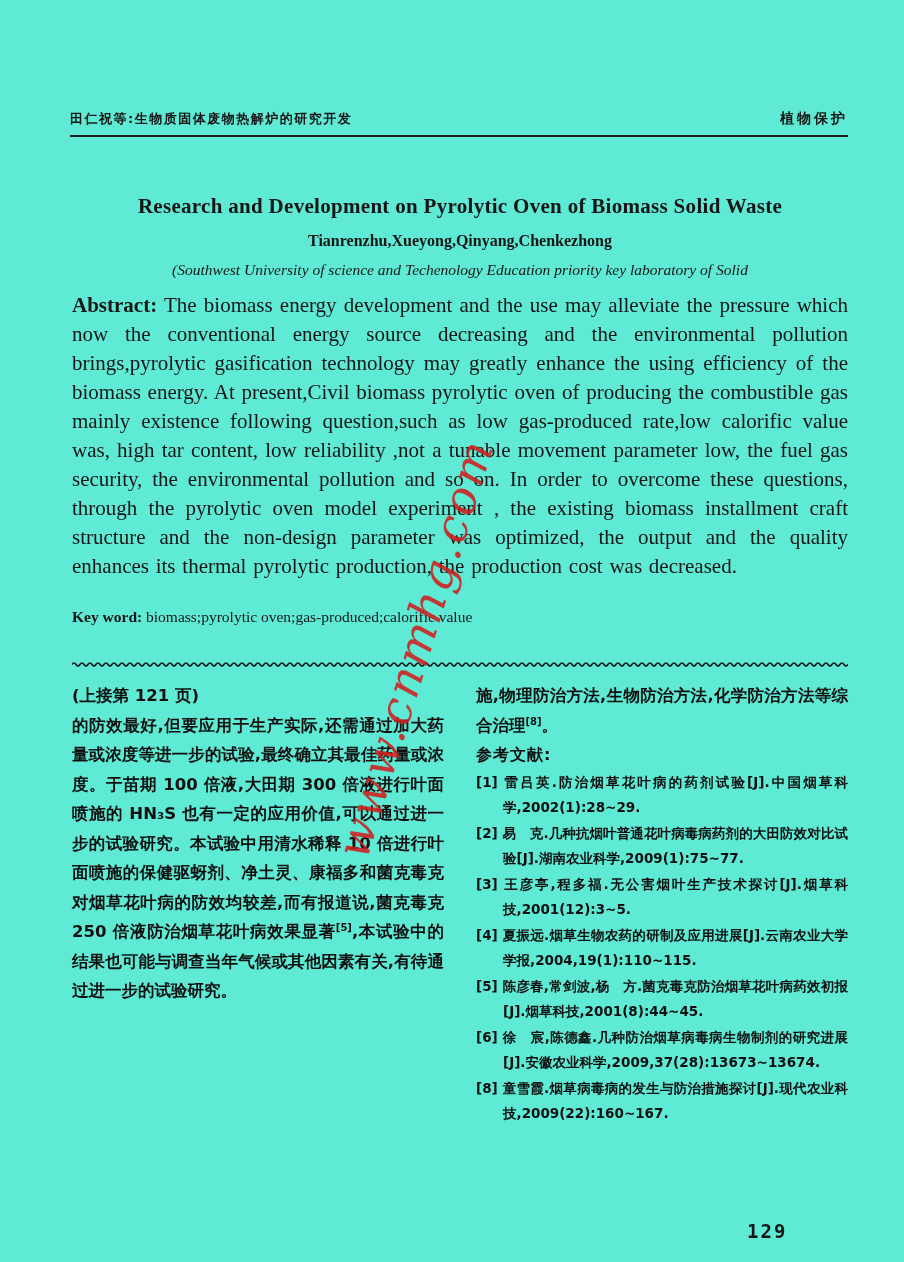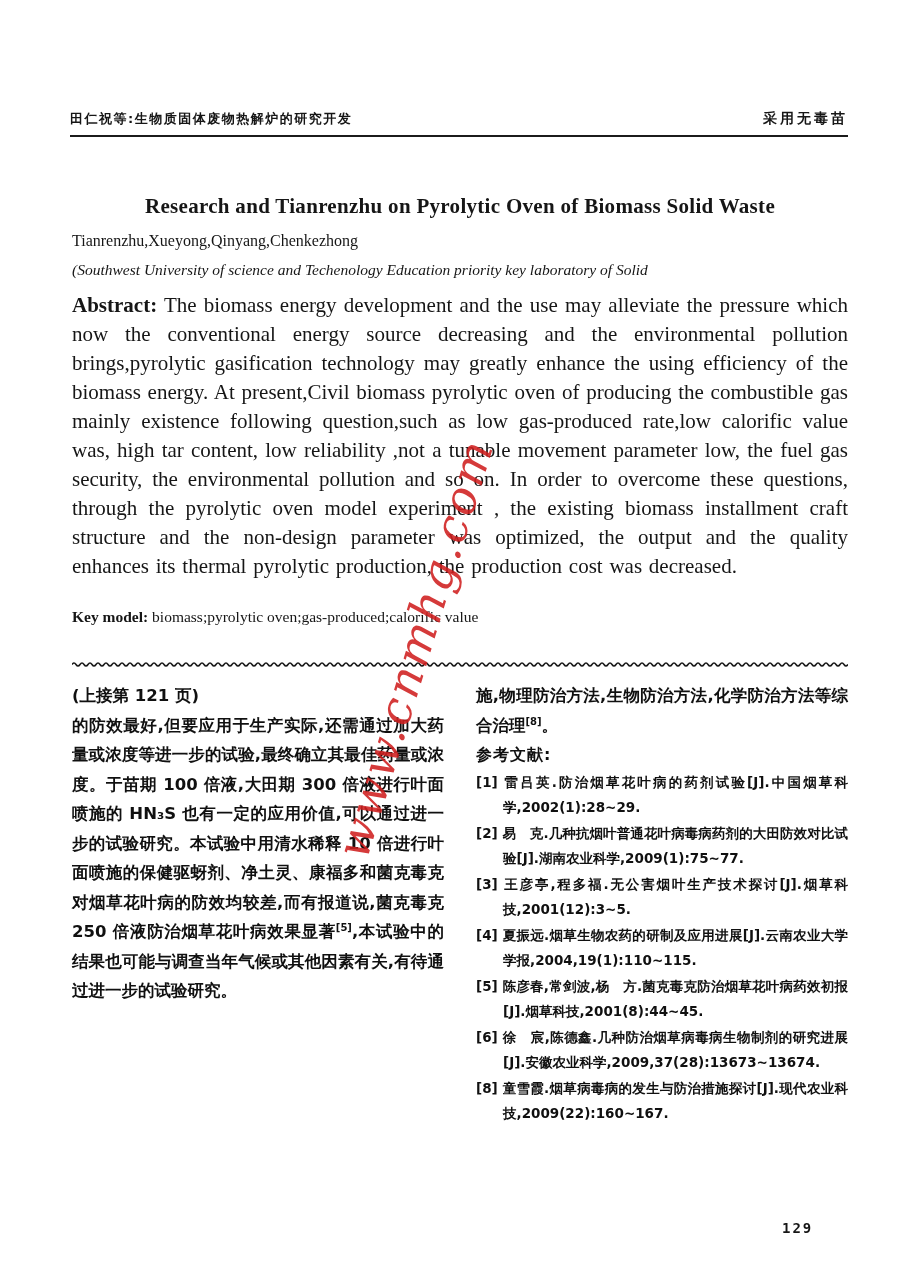--- a/index.html
+++ b/index.html
@@ -1,34 +1,34 @@
 <!DOCTYPE html>
 <html><head>
 <meta charset="utf-8">
 <style>
   html,body{margin:0;padding:0;background:#d9d9d6;}
   .page{
     position:relative;width:904px;height:1262px;margin:0 auto;
-    background:#ffffff;overflow:hidden;
+    background:#5eead4;overflow:hidden;
     font-family:"Liberation Serif","DejaVu Serif",serif;color:#161616;
   }
   
   .header{
     position:absolute;left:70px;top:110px;width:778px;
     display:flex;justify-content:space-between;align-items:flex-end;
     border-bottom:2.5px solid #1b1b1b;padding-bottom:7px;
     font-family:"DejaVu Sans","Liberation Sans",sans-serif;
   }
   .header-left{font-size:13px;font-weight:bold;letter-spacing:1.5px;}
   .header-right{font-size:14px;font-weight:bold;letter-spacing:3px;}
   
   .content{position:absolute;left:72px;top:192px;width:776px;}
   .title{text-align:center;font-size:21px;font-weight:bold;letter-spacing:.3px;line-height:28px;}
-  .authors{font-size:16px;margin-top:9px;line-height:24px;}
-  .affil{text-align:left;font-style:italic;font-size:15.5px;line-height:26px;}
+  .authors{text-align:center;font-size:16px;margin-top:9px;line-height:24px;font-weight:bold;}
+  .affil{text-align:center;font-style:italic;font-size:15.5px;line-height:26px;}
   .affil-first{margin-top:4px;}
   .abstract{margin-top:8px;font-size:21px;line-height:29px;text-align:justify;word-spacing:1.5px;}
   .lbl{font-weight:bold;font-style:normal;}
   .keywords{font-size:15.5px;line-height:29px;}
   
   .wavy{display:block;margin-top:30px;}
   
   .columns{
     display:flex;gap:32px;margin-top:13px;
     font-family:"DejaVu Sans","Liberation Sans",sans-serif;
@@ -45,44 +45,44 @@
   
   .watermark{
     position:absolute;left:415px;top:648px;z-index:6;
     transform:translate(-50%,-50%) rotate(-73deg);
     font-size:46px;font-style:italic;letter-spacing:3px;white-space:nowrap;
     font-family:"DejaVu Serif","Liberation Serif",serif;opacity:.88;
     pointer-events:none;
   }
   
   .page-number{
-    position:absolute;left:782px;top:1220px;
-    font-size:14px;letter-spacing:2px;font-weight:600;
+    position:absolute;left:747px;top:1220px;
+    font-size:19px;letter-spacing:2px;font-weight:600;
     font-family:"DejaVu Sans Mono","Liberation Mono",monospace;
   }
 </style>
 </head>
 <body>
 
 <div class="page">
 
   <div class="header">
     <span class="header-left">田仁祝等:生物质固体废物热解炉的研究开发</span>
-    <span class="header-right">采用无毒苗</span>
+    <span class="header-right">植物保护</span>
   </div>
 
   <div class="content">
 
-    <div class="title">Research and Tianrenzhu on Pyrolytic Oven of Biomass Solid Waste</div>
+    <div class="title">Research and Development on Pyrolytic Oven of Biomass Solid Waste</div>
     <div class="authors">Tianrenzhu,Xueyong,Qinyang,Chenkezhong</div>
     <div class="affil affil-first">(Southwest University of science and Techenology Education priority key laboratory of Solid</div>
 
     <p class="abstract"><span class="lbl">Abstract:</span> <span>The biomass energy development and the use may alleviate the pressure which now the conventional energy source decreasing and the environmental pollution brings,pyrolytic gasification technology may greatly enhance the using efficiency of the biomass energy. At present,Civil biomass pyrolytic oven of producing the combustible gas mainly existence following question,such as low gas-produced rate,low calorific value was, high tar content, low reliability ,not a tunable movement parameter low, the fuel gas security, the environmental pollution and so on. In order to overcome these questions, through the pyrolytic oven model experiment , the existing biomass installment craft structure and the non-design parameter was optimized, the output and the quality enhances its thermal pyrolytic production, the production cost was decreased.</span></p>
 
-    <p class="keywords"><span class="lbl">Key model:</span> <span>biomass;pyrolytic oven;gas-produced;calorific value</span></p>
+    <p class="keywords"><span class="lbl">Key word:</span> <span>biomass;pyrolytic oven;gas-produced;calorific value</span></p>
 
     <svg class="wavy" width="776" height="7" viewBox="0 0 776 7">
       <path d="M0 3.5 q2 -3 4 0 q2 3 4 0 q2 -3 4 0 q2 3 4 0 q2 -3 4 0 q2 3 4 0 q2 -3 4 0 q2 3 4 0 q2 -3 4 0 q2 3 4 0 q2 -3 4 0 q2 3 4 0 q2 -3 4 0 q2 3 4 0 q2 -3 4 0 q2 3 4 0 q2 -3 4 0 q2 3 4 0 q2 -3 4 0 q2 3 4 0 q2 -3 4 0 q2 3 4 0 q2 -3 4 0 q2 3 4 0 q2 -3 4 0 q2 3 4 0 q2 -3 4 0 q2 3 4 0 q2 -3 4 0 q2 3 4 0 q2 -3 4 0 q2 3 4 0 q2 -3 4 0 q2 3 4 0 q2 -3 4 0 q2 3 4 0 q2 -3 4 0 q2 3 4 0 q2 -3 4 0 q2 3 4 0 q2 -3 4 0 q2 3 4 0 q2 -3 4 0 q2 3 4 0 q2 -3 4 0 q2 3 4 0 q2 -3 4 0 q2 3 4 0 q2 -3 4 0 q2 3 4 0 q2 -3 4 0 q2 3 4 0 q2 -3 4 0 q2 3 4 0 q2 -3 4 0 q2 3 4 0 q2 -3 4 0 q2 3 4 0 q2 -3 4 0 q2 3 4 0 q2 -3 4 0 q2 3 4 0 q2 -3 4 0 q2 3 4 0 q2 -3 4 0 q2 3 4 0 q2 -3 4 0 q2 3 4 0 q2 -3 4 0 q2 3 4 0 q2 -3 4 0 q2 3 4 0 q2 -3 4 0 q2 3 4 0 q2 -3 4 0 q2 3 4 0 q2 -3 4 0 q2 3 4 0 q2 -3 4 0 q2 3 4 0 q2 -3 4 0 q2 3 4 0 q2 -3 4 0 q2 3 4 0 q2 -3 4 0 q2 3 4 0 q2 -3 4 0 q2 3 4 0 q2 -3 4 0 q2 3 4 0 q2 -3 4 0 q2 3 4 0 q2 -3 4 0 q2 3 4 0 q2 -3 4 0 q2 3 4 0 q2 -3 4 0 q2 3 4 0 q2 -3 4 0 q2 3 4 0 q2 -3 4 0 q2 3 4 0 q2 -3 4 0 q2 3 4 0 q2 -3 4 0 q2 3 4 0 q2 -3 4 0 q2 3 4 0 q2 -3 4 0 q2 3 4 0 q2 -3 4 0 q2 3 4 0 q2 -3 4 0 q2 3 4 0 q2 -3 4 0 q2 3 4 0 q2 -3 4 0 q2 3 4 0 q2 -3 4 0 q2 3 4 0 q2 -3 4 0 q2 3 4 0 q2 -3 4 0 q2 3 4 0 q2 -3 4 0 q2 3 4 0 q2 -3 4 0 q2 3 4 0 q2 -3 4 0 q2 3 4 0 q2 -3 4 0 q2 3 4 0 q2 -3 4 0 q2 3 4 0 q2 -3 4 0 q2 3 4 0 q2 -3 4 0 q2 3 4 0 q2 -3 4 0 q2 3 4 0 q2 -3 4 0 q2 3 4 0 q2 -3 4 0 q2 3 4 0 q2 -3 4 0 q2 3 4 0 q2 -3 4 0 q2 3 4 0 q2 -3 4 0 q2 3 4 0 q2 -3 4 0 q2 3 4 0 q2 -3 4 0 q2 3 4 0 q2 -3 4 0 q2 3 4 0 q2 -3 4 0 q2 3 4 0 q2 -3 4 0 q2 3 4 0 q2 -3 4 0 q2 3 4 0 q2 -3 4 0 q2 3 4 0 q2 -3 4 0 q2 3 4 0 q2 -3 4 0 q2 3 4 0 q2 -3 4 0 q2 3 4 0 q2 -3 4 0 q2 3 4 0 q2 -3 4 0 q2 3 4 0 q2 -3 4 0 q2 3 4 0 q2 -3 4 0 q2 3 4 0 q2 -3 4 0 q2 3 4 0 q2 -3 4 0 q2 3 4 0 q2 -3 4 0 q2 3 4 0 q2 -3 4 0 q2 3 4 0 q2 -3 4 0 q2 3 4 0 q2 -3 4 0 q2 3 4 0 q2 -3 4 0 q2 3 4 0 q2 -3 4 0 q2 3 4 0" fill="none" stroke="#1c1c1c" stroke-width="1.6"></path>
     </svg>
 
     <div class="columns">
 
       <div class="col">
         <p>(上接第 121 页)</p>
         <p><span>的防效最好,但要应用于生产实际,还需通过加大药量或浓度等进一步的试验,最终确立其最佳药量或浓度。于苗期 100 倍液,大田期 300 倍液进行叶面喷施的 HN₃S 也有一定的应用价值,可以通过进一步的试验研究。本试验中用清水稀释 10 倍进行叶面喷施的保健驱蚜剂、净土灵、康福多和菌克毒克对烟草花叶病的防效均较差,而有报道说,菌克毒克 250 倍液防治烟草花叶病效果显著</span><sup>[5]</sup><span>,本试验中的结果也可能与调查当年气候或其他因素有关,有待通过进一步的试验研究。</span></p>

